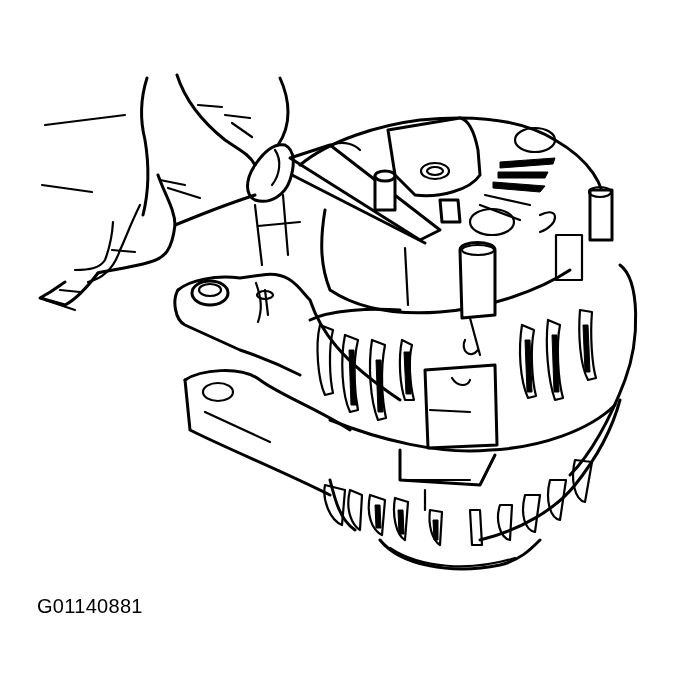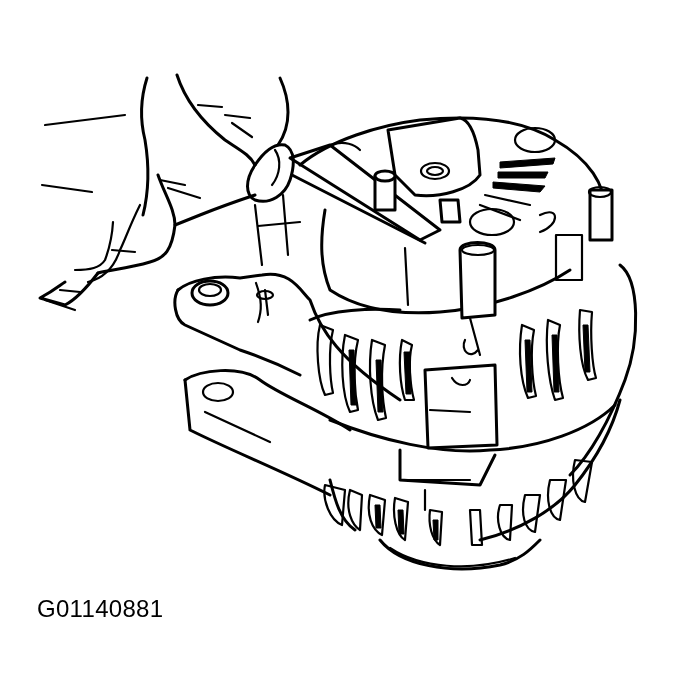--- a/index.html
+++ b/index.html
@@ -5,21 +5,21 @@
   html, body { margin: 0; padding: 0; background: #ffffff; }
   body { width: 674px; height: 697px; position: relative; overflow: hidden; }
   .illustration { position: absolute; left: 0; top: 0; width: 674px; height: 697px; }
   .illustration svg { width: 674px; height: 697px; display: block; }
   .ln { fill: none; stroke: #000; stroke-width: 3; stroke-linecap: round; stroke-linejoin: round; }
   .lnt { fill: none; stroke: #000; stroke-width: 2.2; stroke-linecap: round; stroke-linejoin: round; }
   .blk { fill: #000; stroke: #000; stroke-width: 1; }
   .wht { fill: #fff; stroke: #000; stroke-width: 3; stroke-linejoin: round; }
   .figure-id {
     position: absolute; left: 37px; top: 595px;
-    font-family: "Liberation Sans", sans-serif; font-size: 24px; font-weight: normal;
+    font-family: "Liberation Sans", sans-serif; font-size: 20px; font-weight: normal;
     color: #000; letter-spacing: 0.3px;
   }
 </style>
 </head>
 <body>
 
 <div class="illustration">
   <svg viewBox="0 0 674 697" xmlns="http://www.w3.org/2000/svg">
 
     <g>

